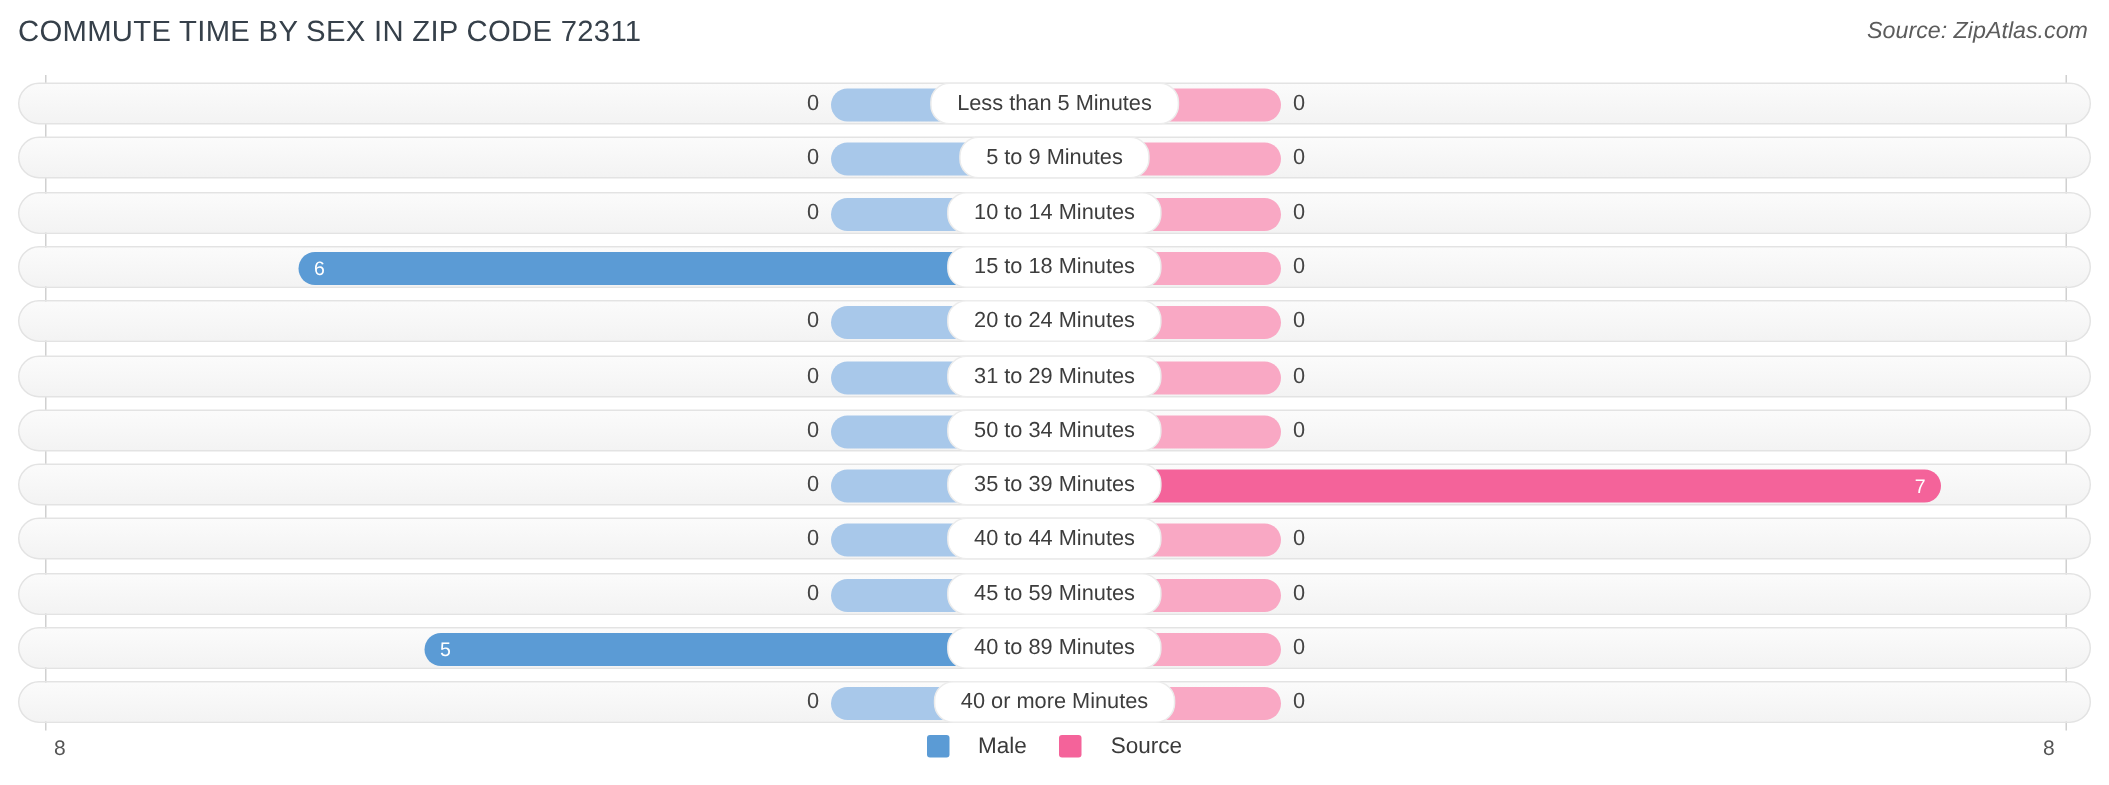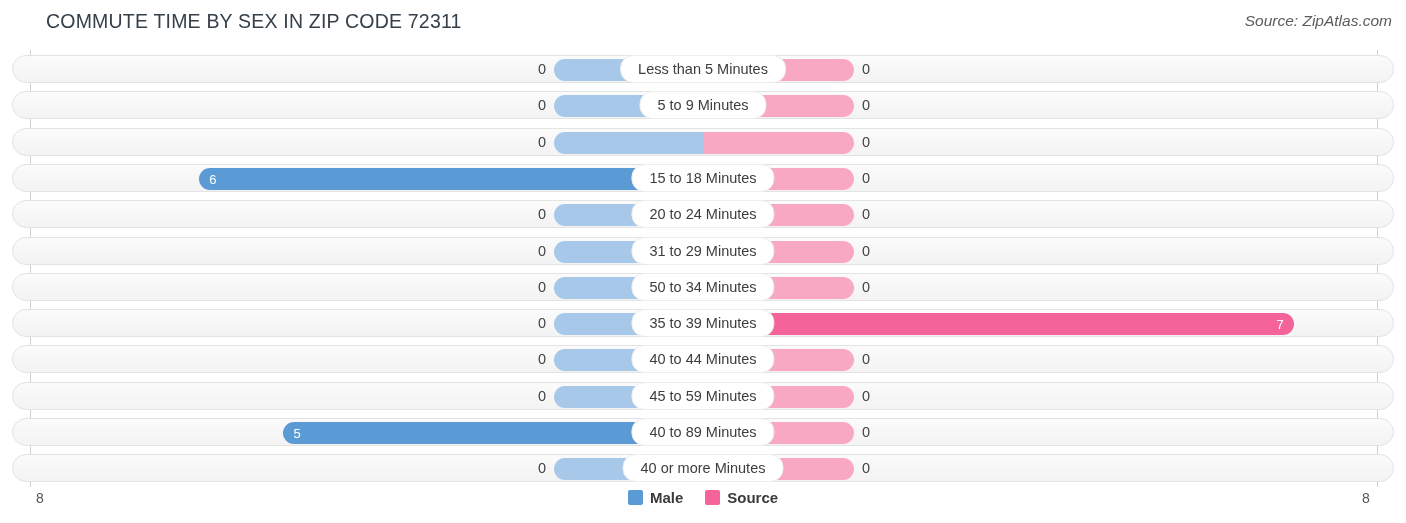--- a/index.html
+++ b/index.html
@@ -24,21 +24,20 @@
   
   #chart-title {
     position: absolute;
     left: 12px;
     top: 10px;
     font-size: 19.5px;
     letter-spacing: 0.2px;
     color: #36404a;
     font-weight: 400;
     white-space: nowrap;
-    margin-left: 34px;
   }
   #chart-source {
     position: absolute;
     right: 14px;
     top: 12px;
     font-size: 15.5px;
     font-style: italic;
     color: #5c5c5c;
     white-space: nowrap;
   }
@@ -157,22 +156,21 @@
     top: 2px;
     width: 1406px;
     display: flex;
     justify-content: center;
     align-items: center;
     gap: 22px;
   }
   .legend-item {
     display: flex;
     align-items: center;
-    gap: 7px;
-    font-weight: bold;
+    gap: 19px;
   }
   .legend-swatch {
     width: 15px;
     height: 15px;
     border-radius: 2px;
   }
   .legend-label {
     font-size: 15px;
     color: #3a3a3a;
   }
@@ -201,20 +199,21 @@
         <div class="bar bar-male" style="left: 541px; width: 150px;"></div>
         <div class="value-out female" style="left: 849px; width: 40px;">0</div>
         <div class="bar bar-female" style="left: 691px; width: 150px;"></div>
         <div class="cat-pill">5 to 9 Minutes</div>
       </div>
       <div class="row" style="top: 77.6px;">
         <div class="value-out male" style="left: 493px; width: 40px;">0</div>
         <div class="bar bar-male" style="left: 541px; width: 150px;"></div>
         <div class="value-out female" style="left: 849px; width: 40px;">0</div>
         <div class="bar bar-female" style="left: 691px; width: 150px;"></div>
+        <div class="cat-pill">10 to 14 Minutes</div>
       </div>
       <div class="row" style="top: 113.9px;">
         <div class="bar bar-male has-value" style="left: 186.25px; width: 504.75px;">
           <span class="bar-inner-label">6</span>
         </div>
         <div class="value-out female" style="left: 849px; width: 40px;">0</div>
         <div class="bar bar-female" style="left: 691px; width: 150px;"></div>
         <div class="cat-pill">15 to 18 Minutes</div>
       </div>
       <div class="row" style="top: 150.2px;">

